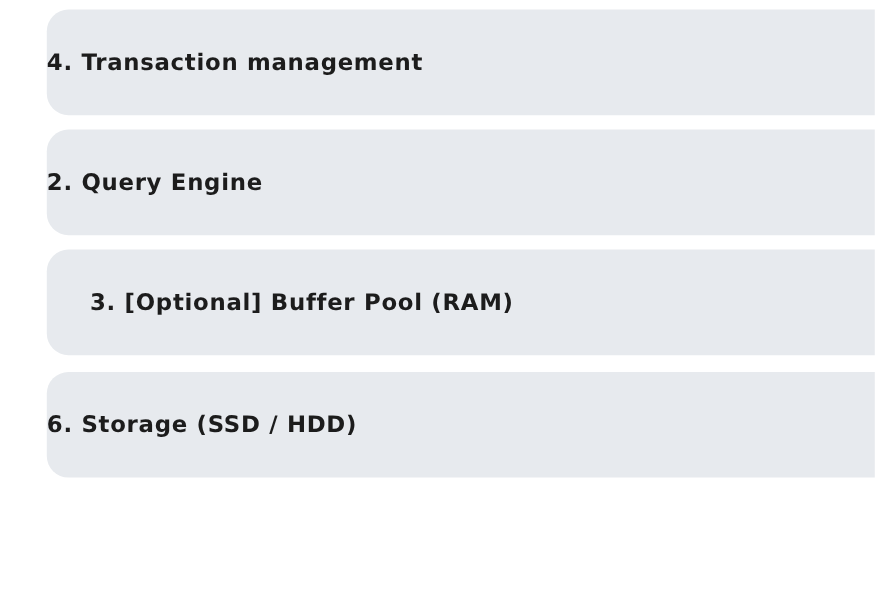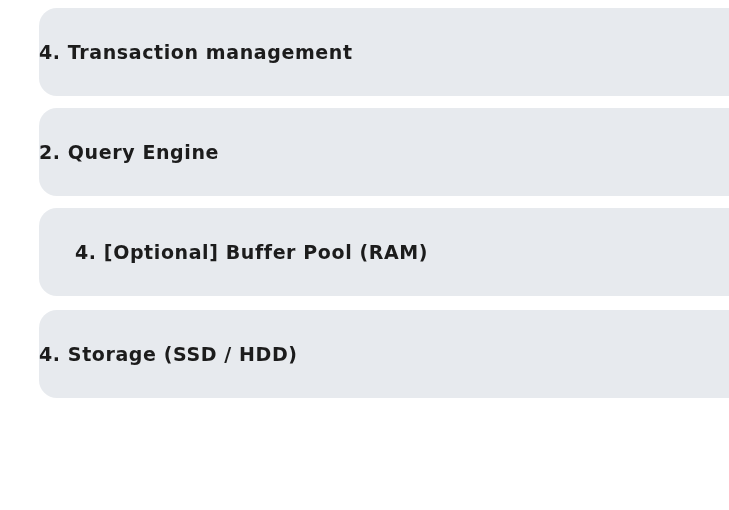--- a/index.html
+++ b/index.html
@@ -62,20 +62,20 @@
   <div class="layer-card">
     <span class="layer-label">4. Transaction management</span>
   </div>
 
 
   <div class="layer-card">
     <span class="layer-label">2. Query Engine</span>
   </div>
 
   <div class="layer-card">
-    <span class="layer-label">4. [Optional] Buffer Pool (RAM)</span>
+    <span class="layer-label">3. [Optional] Buffer Pool (RAM)</span>
   </div>
 
   <div class="layer-card">
-    <span class="layer-label">4. Storage (SSD / HDD)</span>
+    <span class="layer-label">6. Storage (SSD / HDD)</span>
   </div>
 
 </div>
 
 </body></html>

